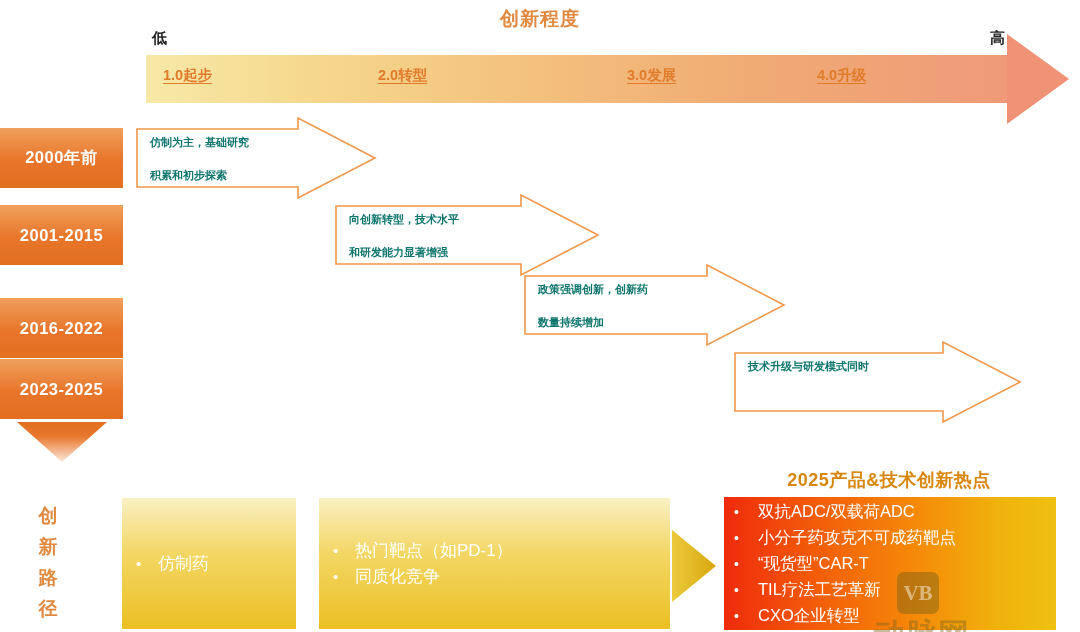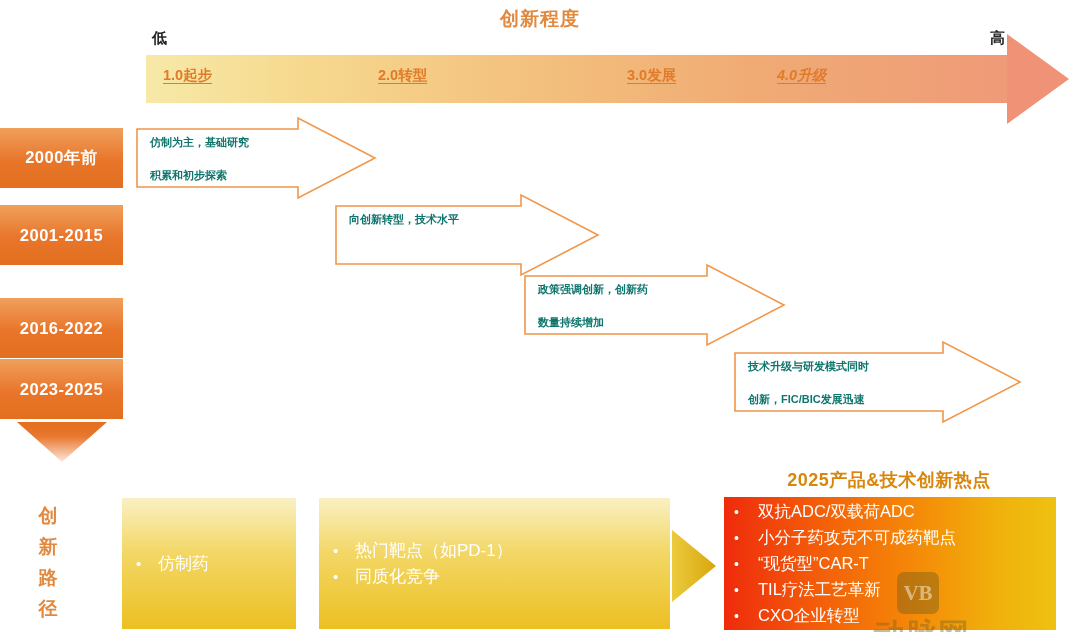--- a/index.html
+++ b/index.html
@@ -230,21 +230,21 @@
 
   <div class="axis-title">创新程度</div>
   <div class="axis-end-label axis-low">低</div>
   <div class="axis-end-label axis-high">高</div>
   <div class="axis-bar"></div>
   <div class="axis-head"></div>
   <div id="axis-stages">
       <div class="axis-stage" style="left: 163px;">1.0起步</div>
       <div class="axis-stage" style="left: 378px;">2.0转型</div>
       <div class="axis-stage" style="left: 594px; margin-left: 33px;">3.0发展</div>
-      <div class="axis-stage" style="left: 777px; font-style: italic;">4.0升级</div>
+      <div class="axis-stage" style="left: 817px;">4.0升级</div>
     </div>
 
   <div id="era-blocks">
       <div class="era-block" style="top: 128px;">2000年前</div>
       <div class="era-block" style="top: 205px;">2001-2015</div>
       <div class="era-block" style="top: 282px; margin-top: 16px;">2016-2022</div>
       <div class="era-block" style="top: 359px;">2023-2025</div>
     </div>
   <div class="era-arrow-down"></div>
 
@@ -257,38 +257,38 @@
           <div>仿制为主，基础研究</div>
           <div>积累和初步探索</div>
         </div>
       </div>
       <div class="stage-arrow" style="left: 335px; top: 194px; width: 264px; height: 82px;">
         <svg viewBox="0 0 264 82">
           <polygon points="1,12 186,12 186,1 263,41 186,81 186,70 1,70" fill="none" stroke="#f0974a" stroke-width="1.6"></polygon>
         </svg>
         <div class="txt">
           <div>向创新转型，技术水平</div>
+          <div>和研发能力显著增强</div>
         </div>
       </div>
       <div class="stage-arrow" style="left: 524px; top: 264px; width: 261px; height: 82px;">
         <svg viewBox="0 0 261 82">
           <polygon points="1,12 183,12 183,1 260,41 183,81 183,70 1,70" fill="none" stroke="#f0974a" stroke-width="1.6"></polygon>
         </svg>
         <div class="txt">
           <div>政策强调创新，创新药</div>
           <div>数量持续增加</div>
         </div>
       </div>
       <div class="stage-arrow" style="left: 734px; top: 341px; width: 287px; height: 82px;">
         <svg viewBox="0 0 287 82">
           <polygon points="1,12 209,12 209,1 286,41 209,81 209,70 1,70" fill="none" stroke="#f0974a" stroke-width="1.6"></polygon>
         </svg>
         <div class="txt">
           <div>技术升级与研发模式同时</div>
-          <div>创新，FIC/BIC发展迅速</div>
         </div>
       </div>
     </div>
 
   <div class="path-label">
       <div>创</div>
       <div>新</div>
       <div>路</div>
       <div>径</div>
     </div>

